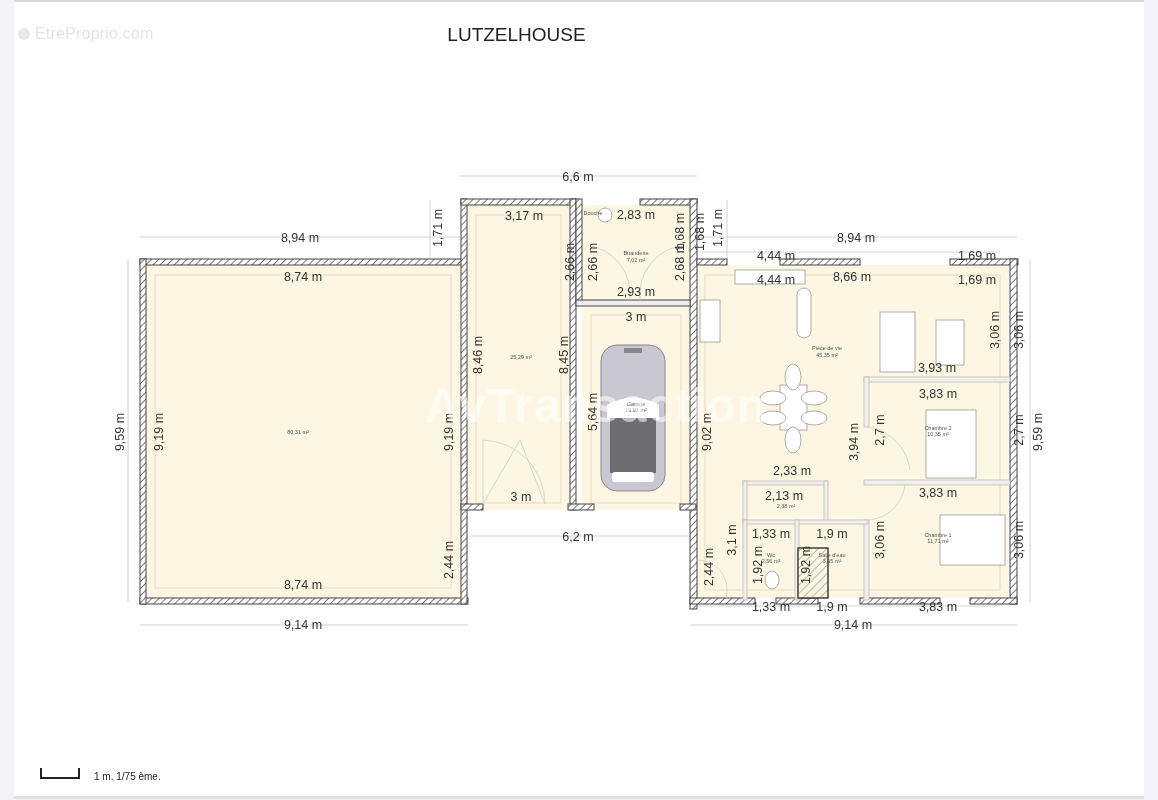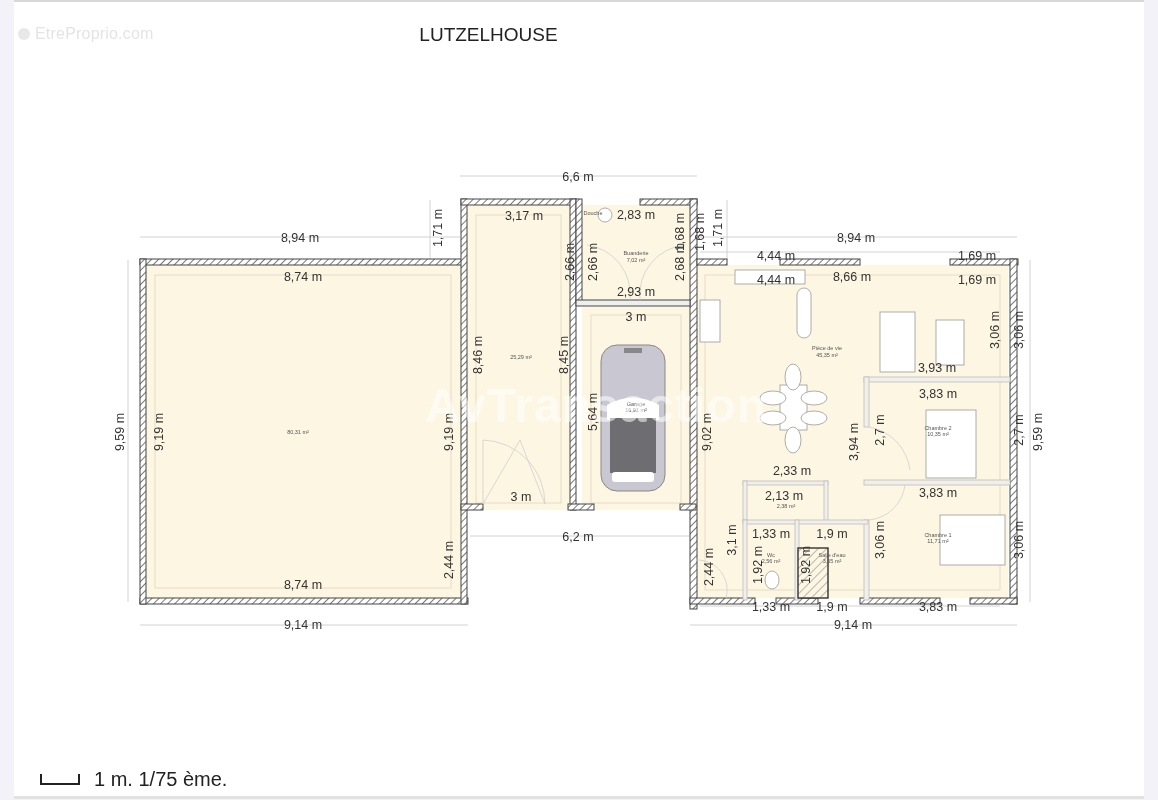--- a/index.html
+++ b/index.html
@@ -1,24 +1,24 @@
 <!DOCTYPE html>
 <html><head>
 <meta charset="utf-8">
 <style>
   html,body{margin:0;padding:0;}
   body{width:1158px;height:800px;position:relative;overflow:hidden;background:#f3f2f8;font-family:"Liberation Sans",sans-serif;}
   .sheet{position:absolute;left:14px;top:0;width:1130px;height:794px;background:#ffffff;border-top:2px solid #d8d8d8;border-bottom:3px solid #e2e2e2;}
   .watermark{position:absolute;left:18px;top:25px;font-size:16px;color:#e4e4e4;letter-spacing:0.2px;}
   .watermark .c{display:inline-block;width:12px;height:12px;border-radius:50%;background:#e8e8e8;margin-right:5px;vertical-align:-1px;}
-  .title{position:absolute;left:0;width:977px;top:24px;text-align:center;font-size:19px;color:#222;}
+  .title{position:absolute;left:0;width:977px;top:24px;text-align:center;font-size:19px;color:#222;padding-left:28px;}
   .plan{position:absolute;left:0;top:0;}
   .dim{font-family:"Liberation Sans",sans-serif;font-size:12.5px;fill:#333;}
   .sm{font-family:"Liberation Sans",sans-serif;font-size:5.5px;fill:#555;}
-  .scale{position:absolute;left:40px;top:768px;font-size:20px;color:#222;}
+  .scale{position:absolute;left:40px;top:768px;font-size:10px;color:#222;}
   .scale .bar{display:inline-block;width:36px;height:9px;border:2.5px solid #222;border-top:none;margin-right:14px;vertical-align:1px;}
   .bigwm{position:absolute;left:425px;top:378px;font-size:48px;color:rgba(255,255,255,0.55);font-weight:bold;letter-spacing:1px;}
 </style>
 </head>
 <body>
 
 <div class="sheet"></div>
 <div class="watermark"><span class="c"></span><span>EtreProprio.com</span></div>
 <div class="title">LUTZELHOUSE</div>
 

